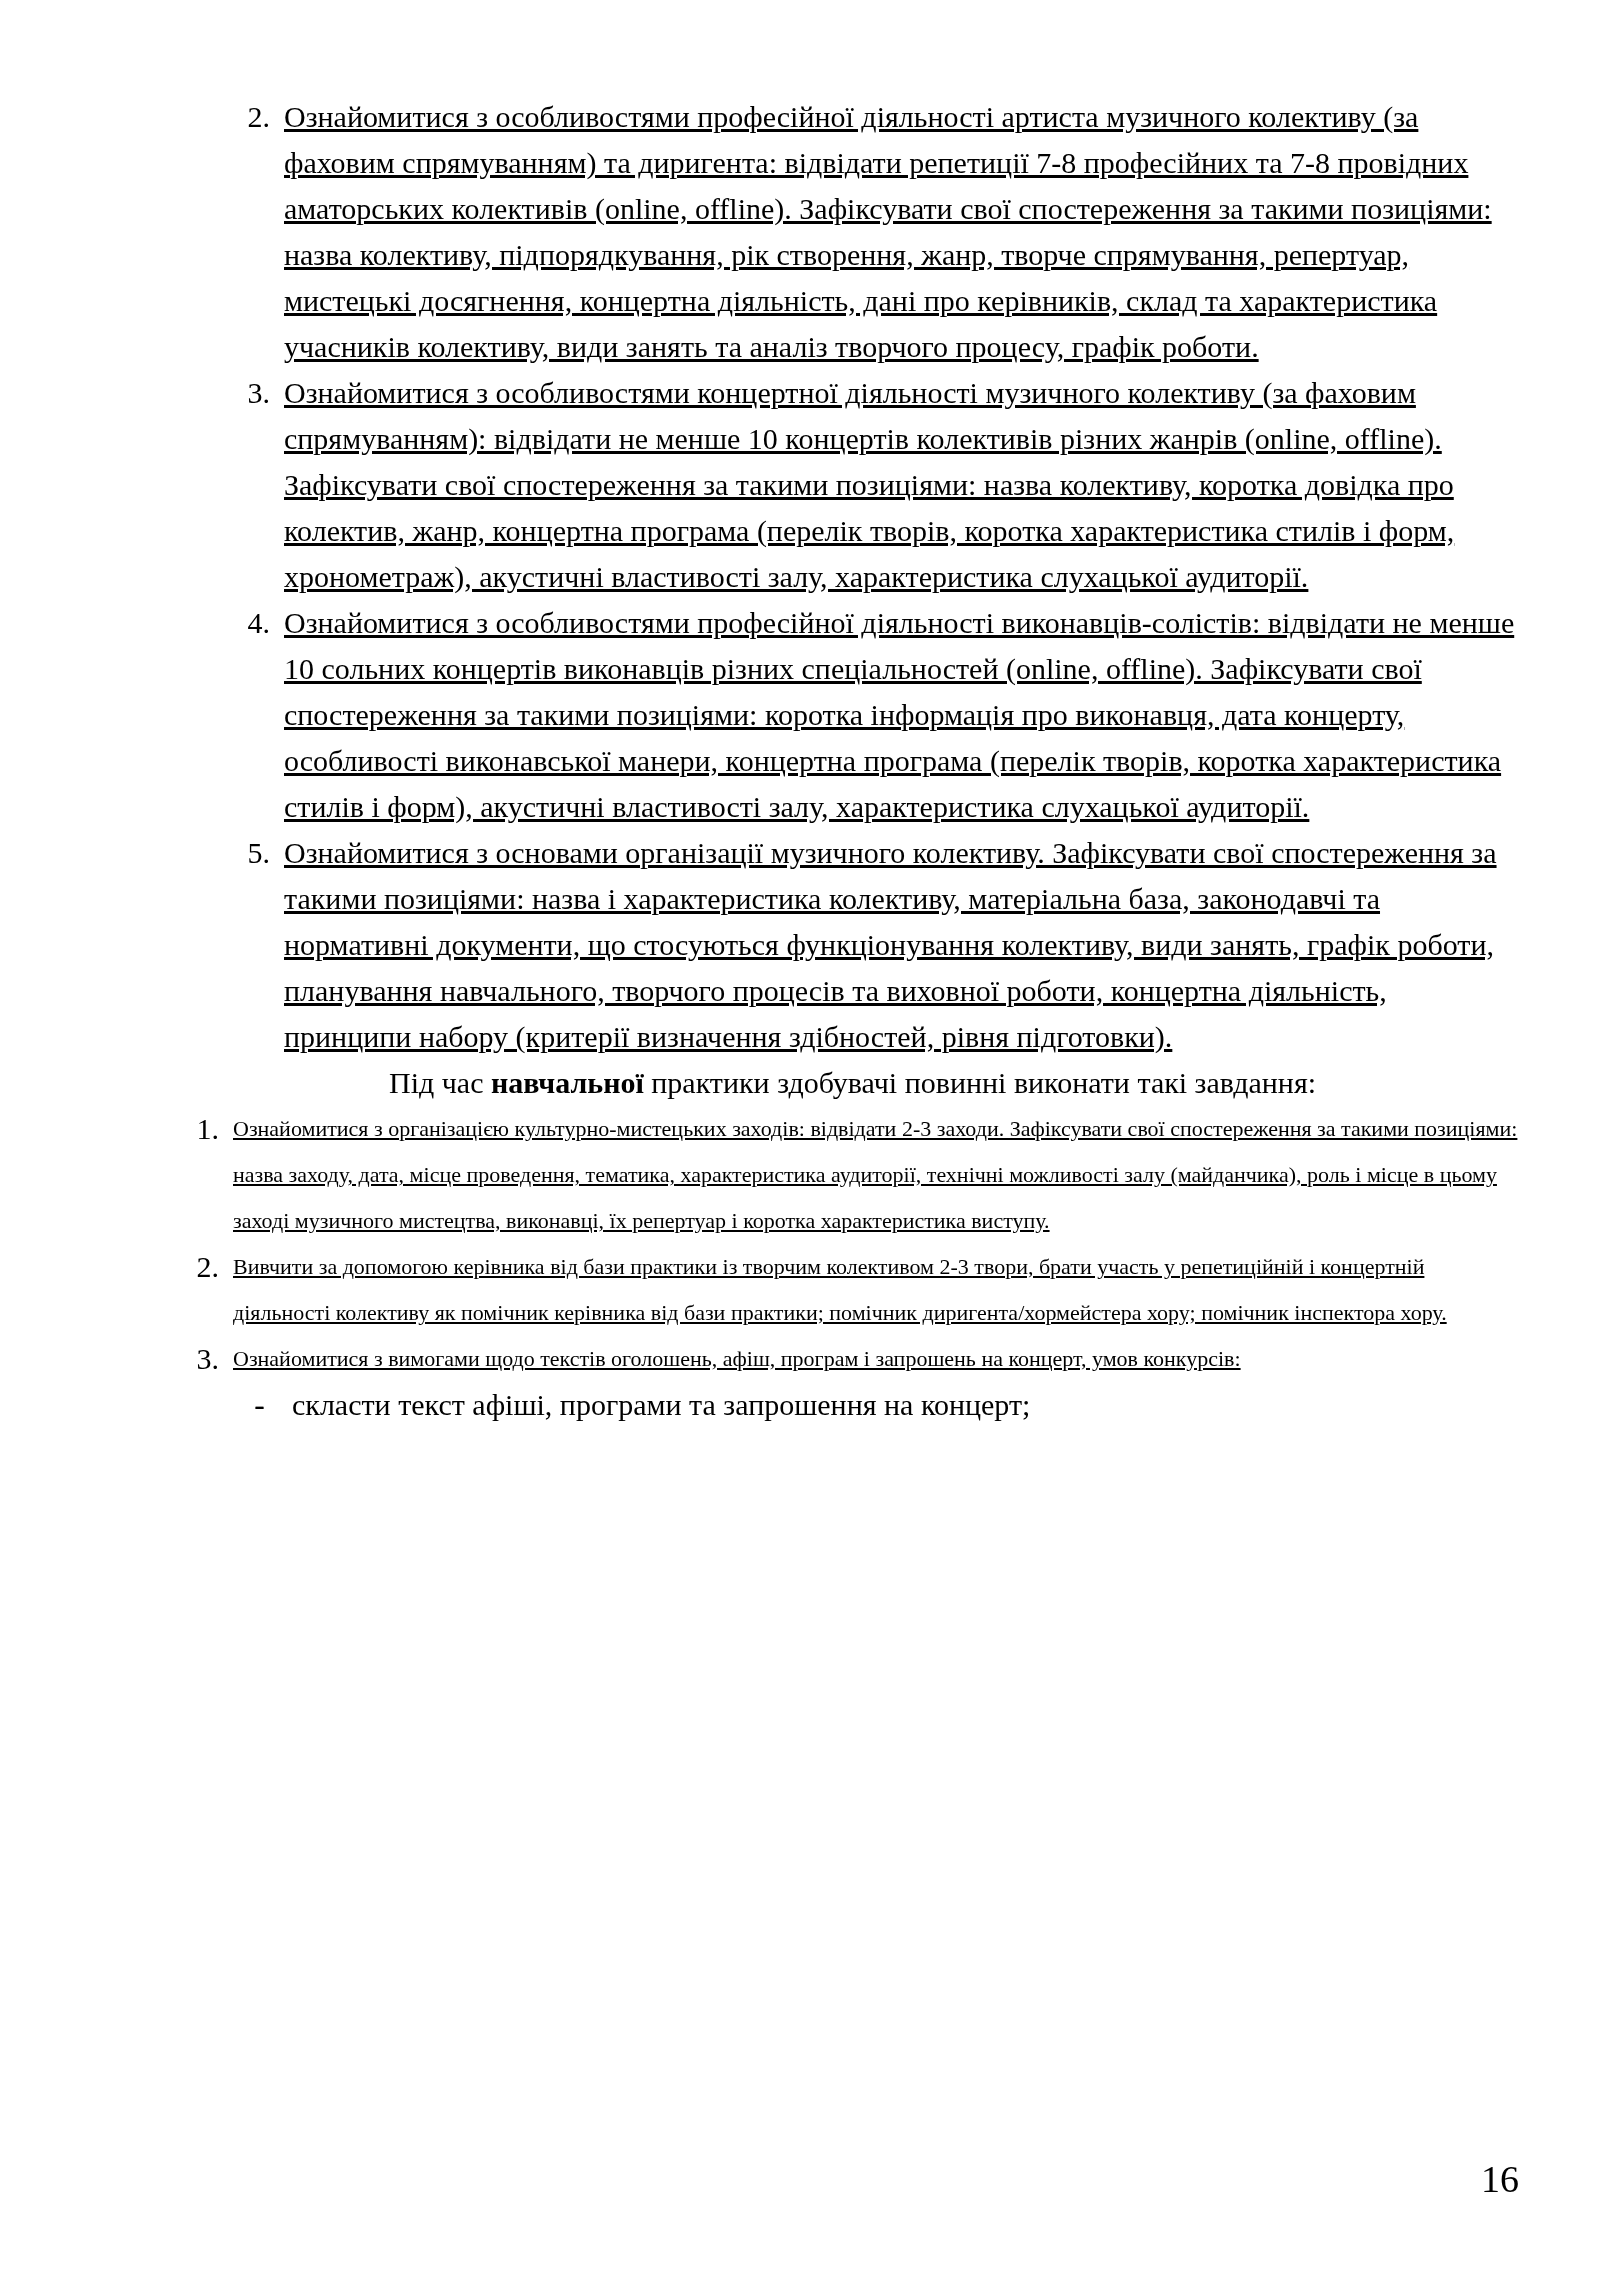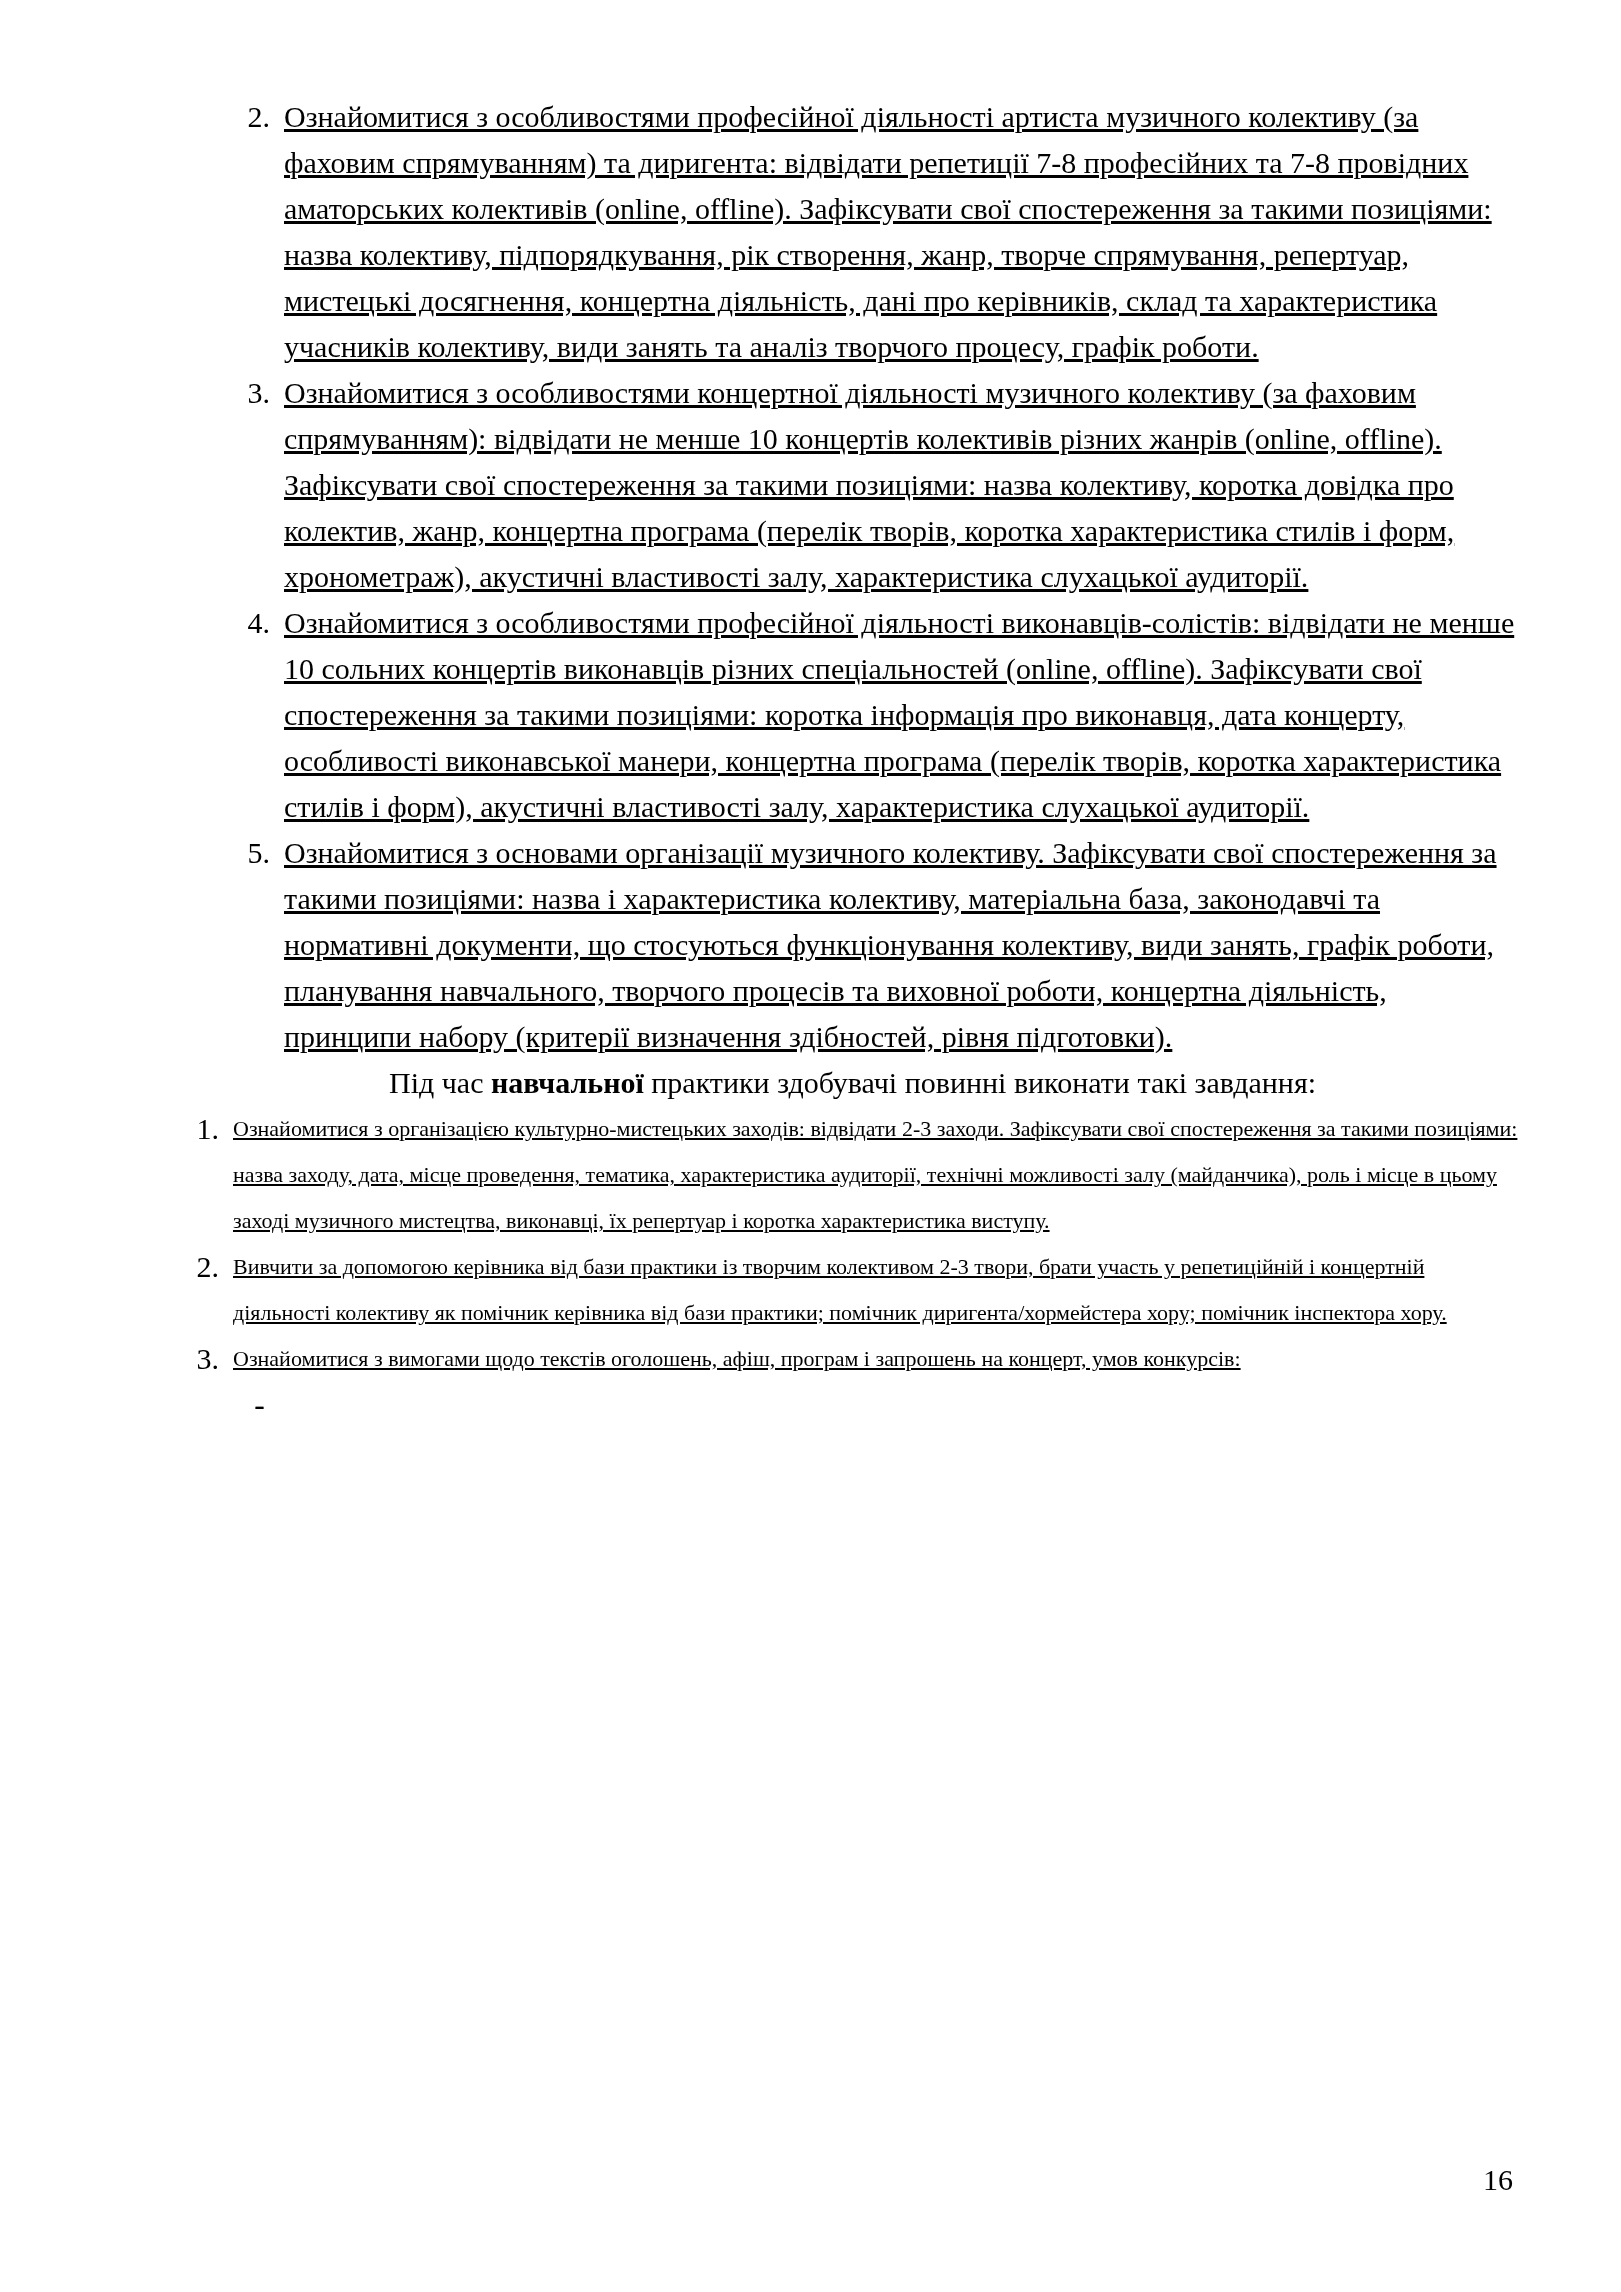--- a/index.html
+++ b/index.html
@@ -109,23 +109,23 @@
     line-height: 46px;
   }
   .list-dash > li > .body {
     font-size: 30px;
     line-height: 46px;
     text-align: left;
   }
   
   .page-number {
     position: absolute;
-    right: 108px;
+    right: 102px;
     bottom: 94px;
-    font-size: 30px;
+    font-size: 38px;
     line-height: 39px;
     text-align: center;
   }
 </style>
 </head>
 <body>
 
 <div class="page">
   <div class="content">
 
@@ -161,20 +161,21 @@
       </li>
       <li>
         <span class="marker">3.</span>
         <span class="body">Ознайомитися з вимогами щодо текстів оголошень, афіш, програм і запрошень на концерт, умов конкурсів:</span>
         <ul class="list-dash">
           <li>
             <span class="marker">-</span>
           </li>
           <li>
             <span class="marker">-</span>
+            <span class="body">скласти текст афіші, програми та запрошення на концерт;</span>
           </li>
         </ul>
       </li>
     </ol>
 
   </div>
 
   <div class="page-number">16</div>
 </div>
 

